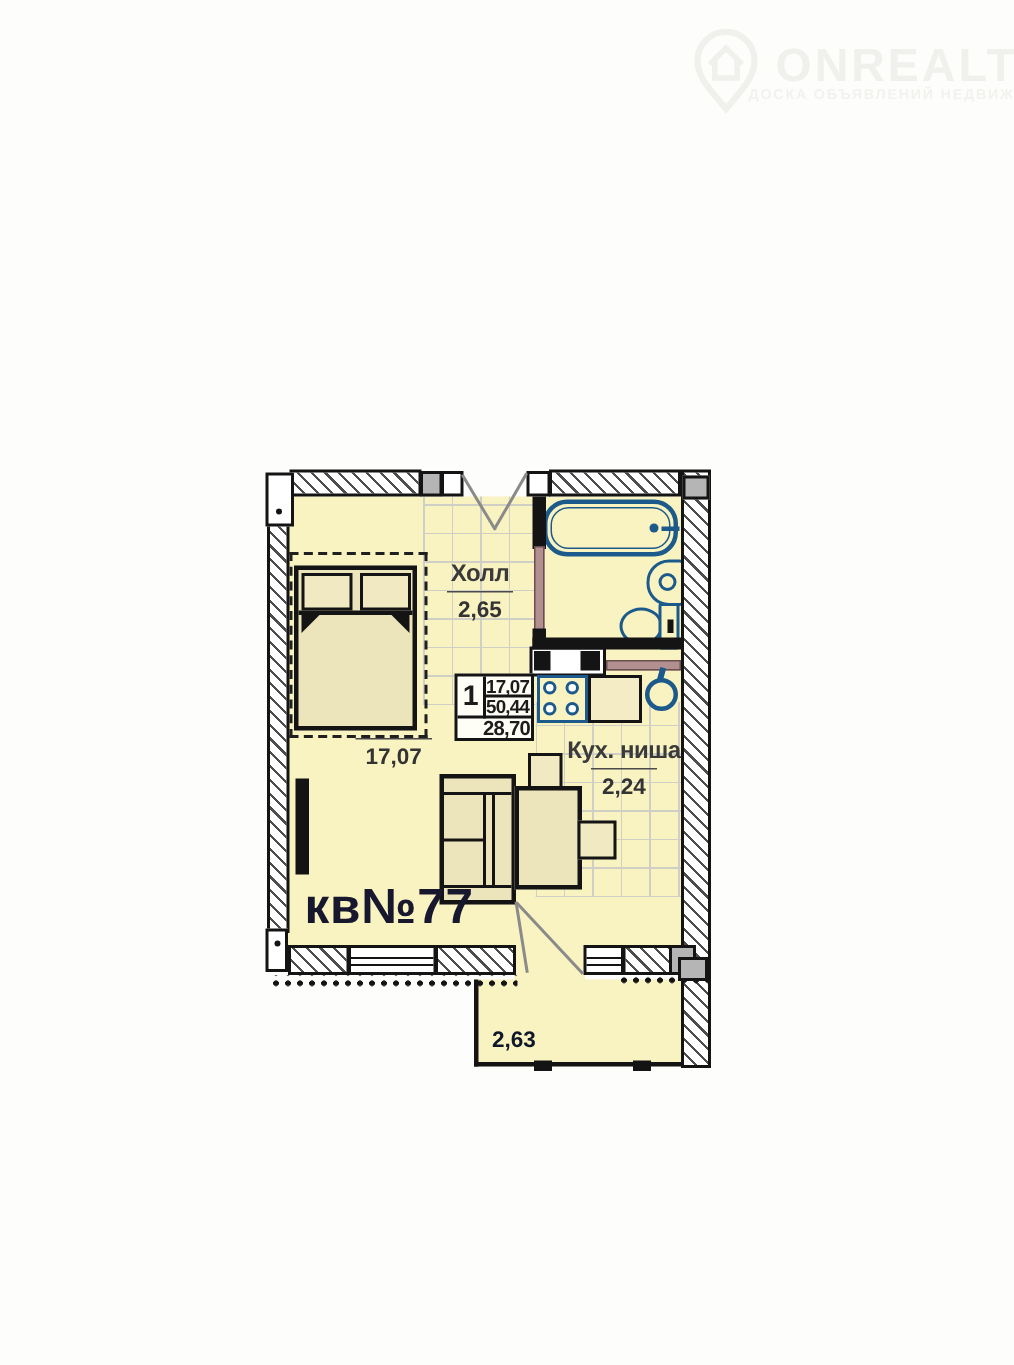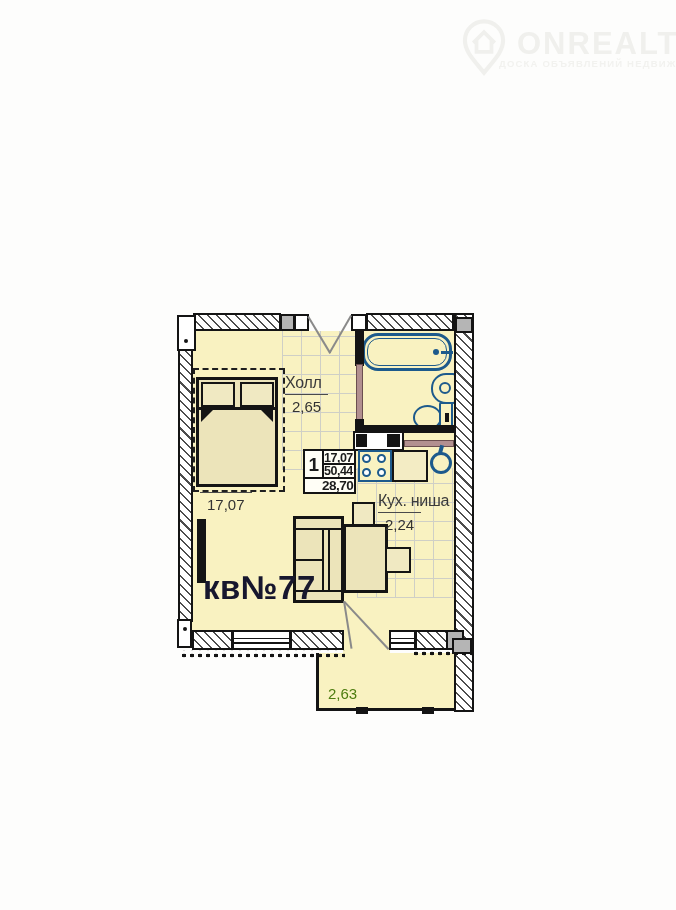--- a/index.html
+++ b/index.html
@@ -24,26 +24,26 @@
   .window{background:#fff;border:2px solid #141414;
         background-image:linear-gradient(to bottom,transparent 6px,#141414 6px,#141414 7.5px,transparent 7.5px,transparent 10.5px,#141414 10.5px,#141414 12px,transparent 12px);}
   .furn{background:#ece4ba;border:3px solid #141414;}
   .furn2{background:#f0e9c2;border:2.5px solid #141414;}
   .blue{border:2.5px solid #1d5a8c;background:#f9f2c1;}
   .doorleaf{background:#b29090;border:1px solid #6b4f4f;}
   .line{background:#141414;}
   .thin{background:#8a8a8a;height:1.8px;transform-origin:0 0;}
   .dash{border:2px dashed #1f1f1f;}
   
-  .rlabel{position:absolute;color:#3a3a3a;font-weight:400;z-index:9;}
+  .rlabel{position:absolute;text-align:center;color:#3a3a3a;font-weight:700;z-index:9;}
   .rlabel .nm{font-size:16px;padding-bottom:2px;letter-spacing:-0.3px;}
   .rlabel .ar{display:inline-block;border-top:1.7px solid #4a4a4a;padding:3px 7px 0;font-size:15px;color:#333;}
   .stampnum{position:absolute;font-weight:700;color:#1c1c1c;font-size:12.5px;text-align:right;letter-spacing:-0.5px;}
   .apt{position:absolute;font-weight:800;font-size:33px;color:#17172e;letter-spacing:0.5px;z-index:9;}
-  .balc-ar{position:absolute;font-weight:400;font-size:15px;color:#4d7c0f;z-index:9;}
+  .balc-ar{position:absolute;font-weight:700;font-size:15px;color:#0f172a;z-index:9;}
 </style>
 </head>
 <body>
 
 <div class="page">
 
   <div class="abs" style="left:458px;top:18px;width:52px;height:58px;z-index:1">
     <svg width="52" height="58" viewBox="0 0 60 70" fill="none">
       <path d="M30 66 C16 49 7 40 7 27 a23 23 0 1 1 46 0 C53 40 44 49 30 66 Z" stroke="#f0f0ed" stroke-width="5"></path>
       <path d="M17 30 L30 17 L43 30 M21 27 V41 H39 V27" stroke="#f0f0ed" stroke-width="4.5"></path>
@@ -164,15 +164,15 @@
   </div>
   <div class="rlabel" style="left:200px;top:492px;width:125px">
     <div class="ar">17,07</div>
   </div>
   <div class="rlabel" style="left:378px;top:492px;width:76px">
     <div class="nm">Кух. ниша</div>
     <div class="ar">2,24</div>
   </div>
   <div class="balc-ar" style="left:328px;top:685px">2,63</div>
 
-  <div class="apt" style="left:203px;top:569px">кв№77</div>
+  <div class="apt" style="left:203px;top:585px">кв№77</div>
 
 </div>
 
 </body></html>

